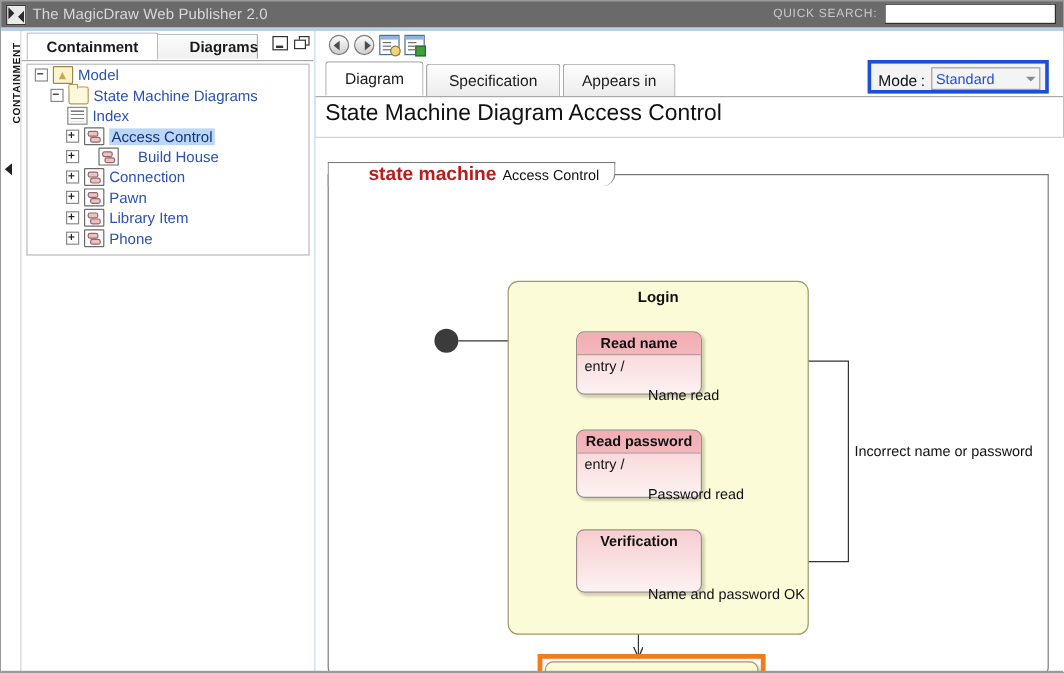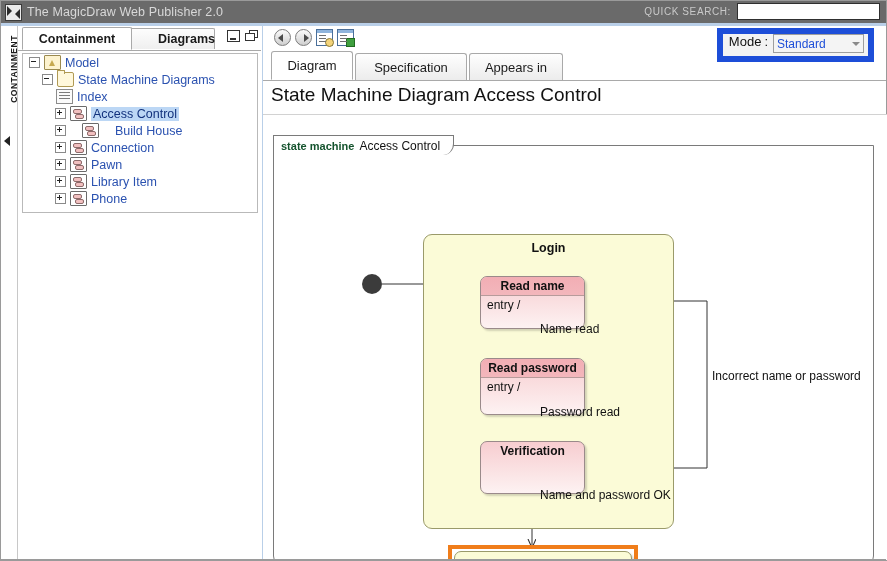--- a/index.html
+++ b/index.html
@@ -133,22 +133,22 @@
     border:1px solid #a9a9a9;border-bottom:none;background:linear-gradient(#fefefe,#ececec);
     font-size:13px;color:#1b1b1b;display:flex;align-items:center;justify-content:center;
     border-radius:3px 3px 0 0;cursor:pointer;
   }
   .rtab.active{background:#fff;border-bottom:1px solid #fff;height:29px;z-index:3;}
   .rtab1{left:8px;width:82px;}
   .rtab2{left:92px;width:112px;}
   .rtab3{left:206px;width:94px;}
 
   .mode-box{
-    position:absolute;right:12px;bottom:18px;display:flex;align-items:flex-start;
-    border:6px solid #1d4ed8;background:#f3f3f3;height:22px;padding:0 4px 0 6px;
+    position:absolute;right:12px;bottom:2px;display:flex;align-items:flex-end;
+    border:3px solid #1d4ed8;background:#f3f3f3;height:22px;padding:0 4px 0 6px;
   }
   .mode-label{font-size:13px;color:#111;margin-right:3px;}
   .mode-colon{font-size:13px;color:#111;margin-right:5px;}
   .mode-select{
     width:83px;height:17px;border:1px solid #9e9e9e;background:#f4f4f4;
     display:flex;align-items:center;justify-content:space-between;padding:0 3px;
     font-size:12px;color:#1d4ed8;cursor:pointer;
   }
   .mode-caret{width:0;height:0;border-left:4px solid transparent;border-right:4px solid transparent;border-top:4px solid #8a8a8a;}
 
@@ -163,21 +163,21 @@
     position:absolute;left:10px;top:30px;width:601px;height:420px;
     border:1px solid #7a7a7a;border-radius:0 0 9px 9px;box-sizing:border-box;background:#fff;
   }
   .frame-tab{
     position:absolute;left:10px;top:20px;height:20px;
     border:1px solid #7a7a7a;border-bottom:none;background:#fff;
     border-radius:0 0 11px 0;
     display:flex;align-items:center;padding:0 13px 0 7px;box-sizing:border-box;
     z-index:4;
   }
-  .frame-kind{font-size:11px;font-weight:bold;color:#14532d;margin-right:5px;}
+  .frame-kind{font-size:16px;font-weight:bold;color:#b91c1c;margin-right:5px;margin-left:26px;}
   .frame-name{font-size:12px;color:#111;}
 
   
   .composite{
     position:absolute;left:149px;top:88px;width:251px;height:295px;
     background:#fbfbd7;border:1px solid #9a9a6a;border-radius:9px;box-sizing:border-box;
   }
   .composite-title{
     position:absolute;left:0;right:0;top:6px;text-align:center;
     font-size:12.5px;font-weight:bold;color:#111;

